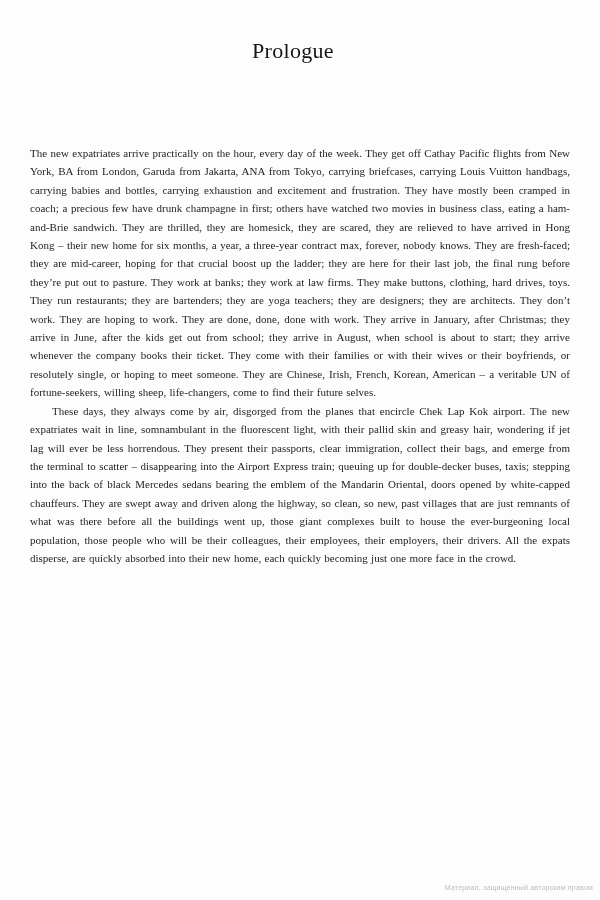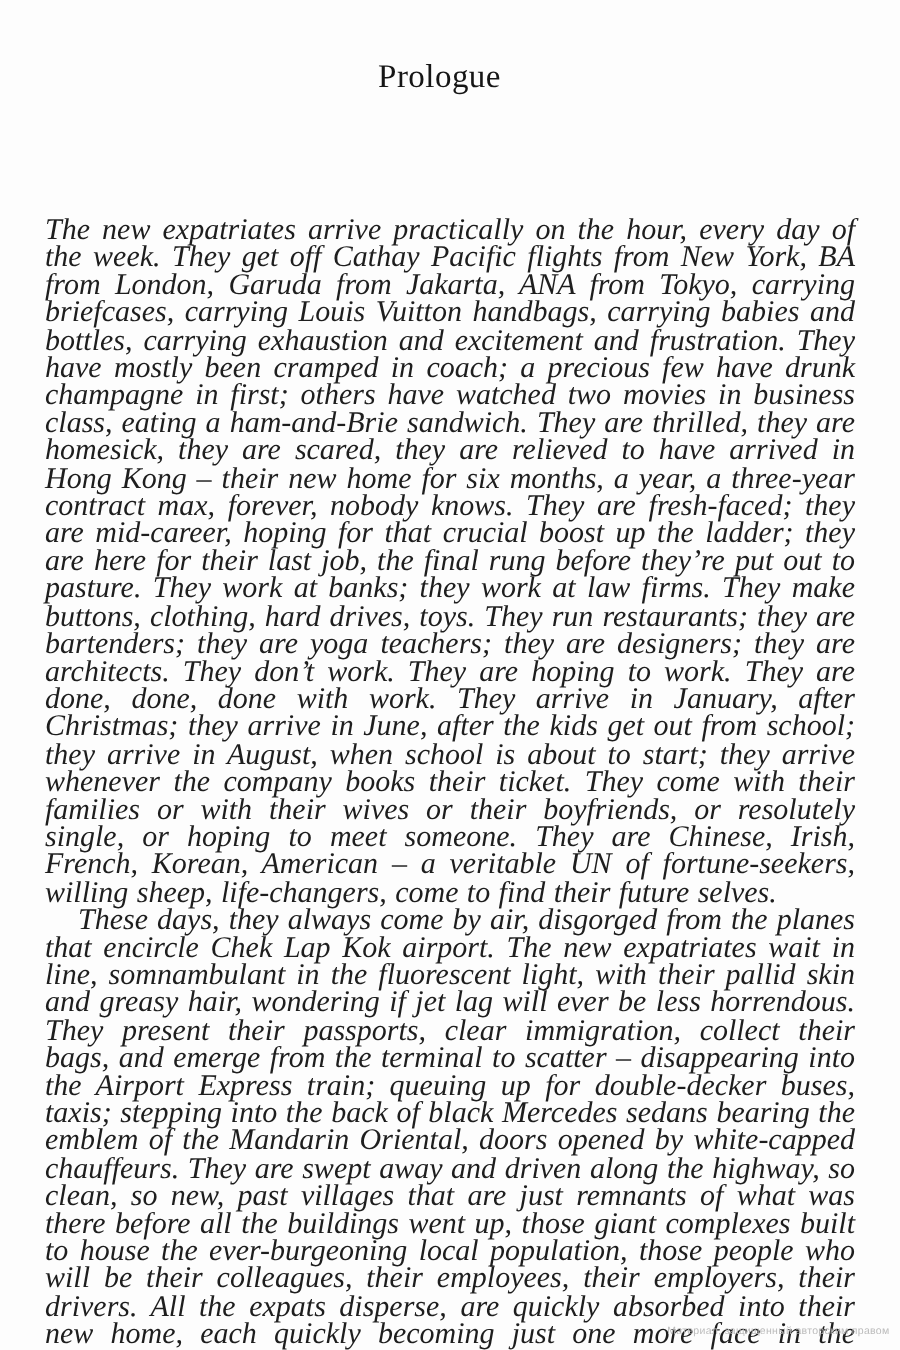--- a/index.html
+++ b/index.html
@@ -23,26 +23,25 @@
     color: #161616;
     text-align: center;
     letter-spacing: 0.3px;
   }
   .text-block {
     margin-top: 80px;
     width: 540px;
     color: #1e1e1e;
   }
   .para {
-    font-size: 20px;
+    font-size: 11px;
     line-height: 18.4px;
     text-align: justify;
     text-indent: 22px;
     word-spacing: 0.6px;
-    font-style: italic;
   }
   .para.first { text-indent: 0; }
   .watermark {
     position: absolute;
     right: 7px;
     bottom: 9px;
     font-family: "Liberation Sans", sans-serif;
     font-size: 7px;
     color: #bcbcbc;
     letter-spacing: 0.2px;

